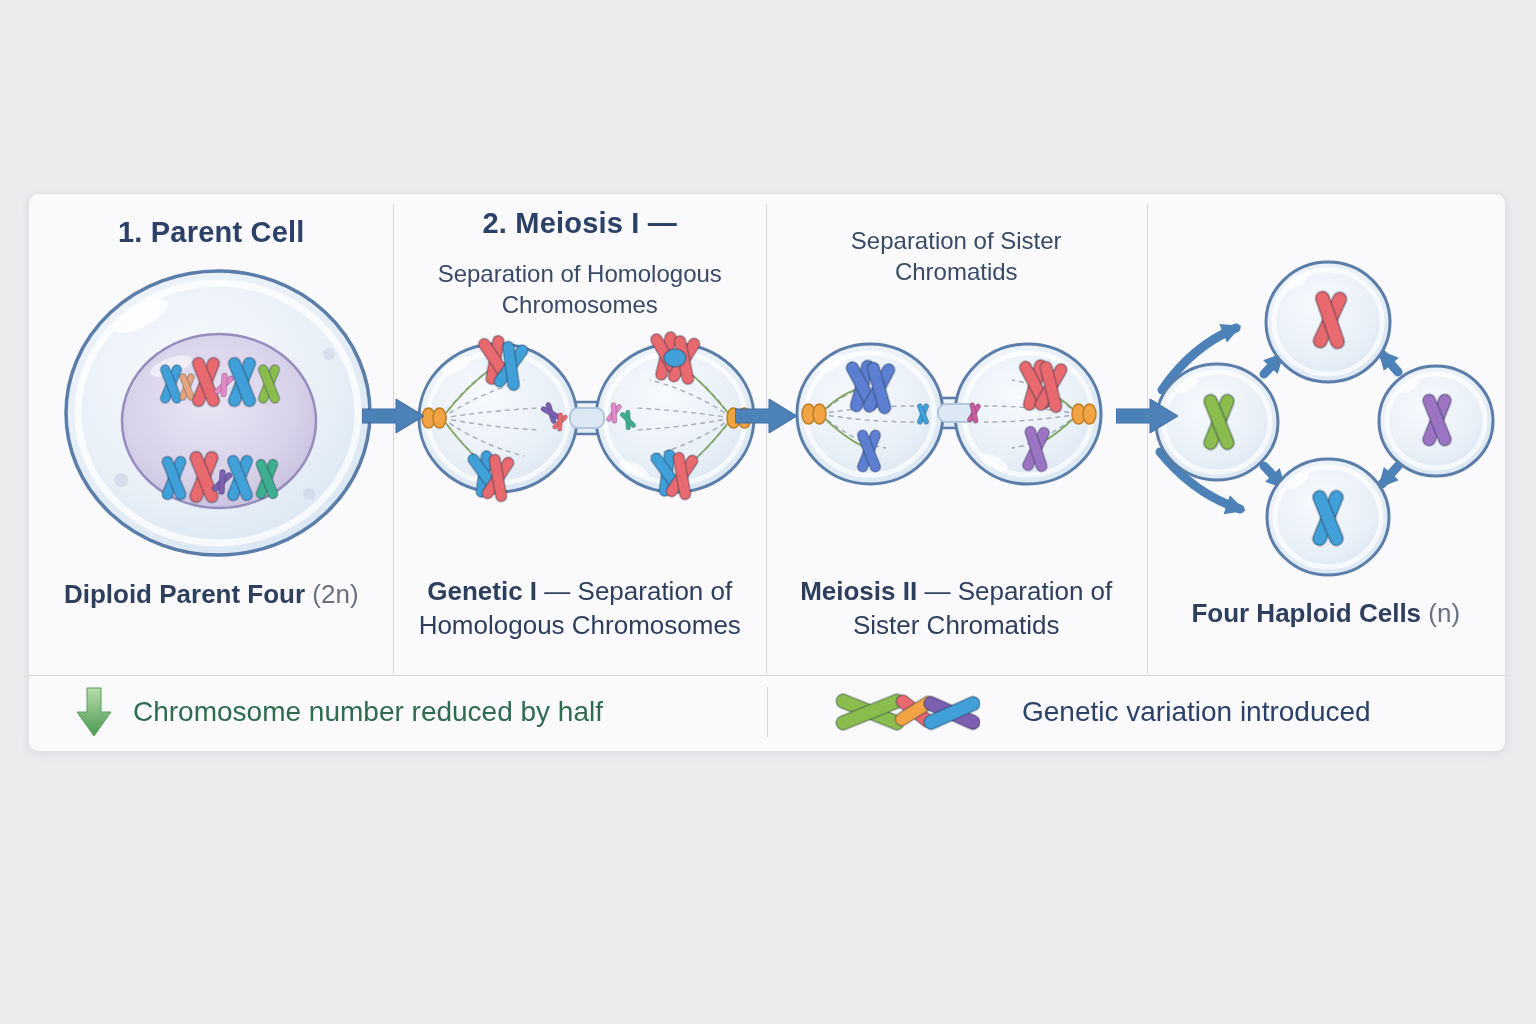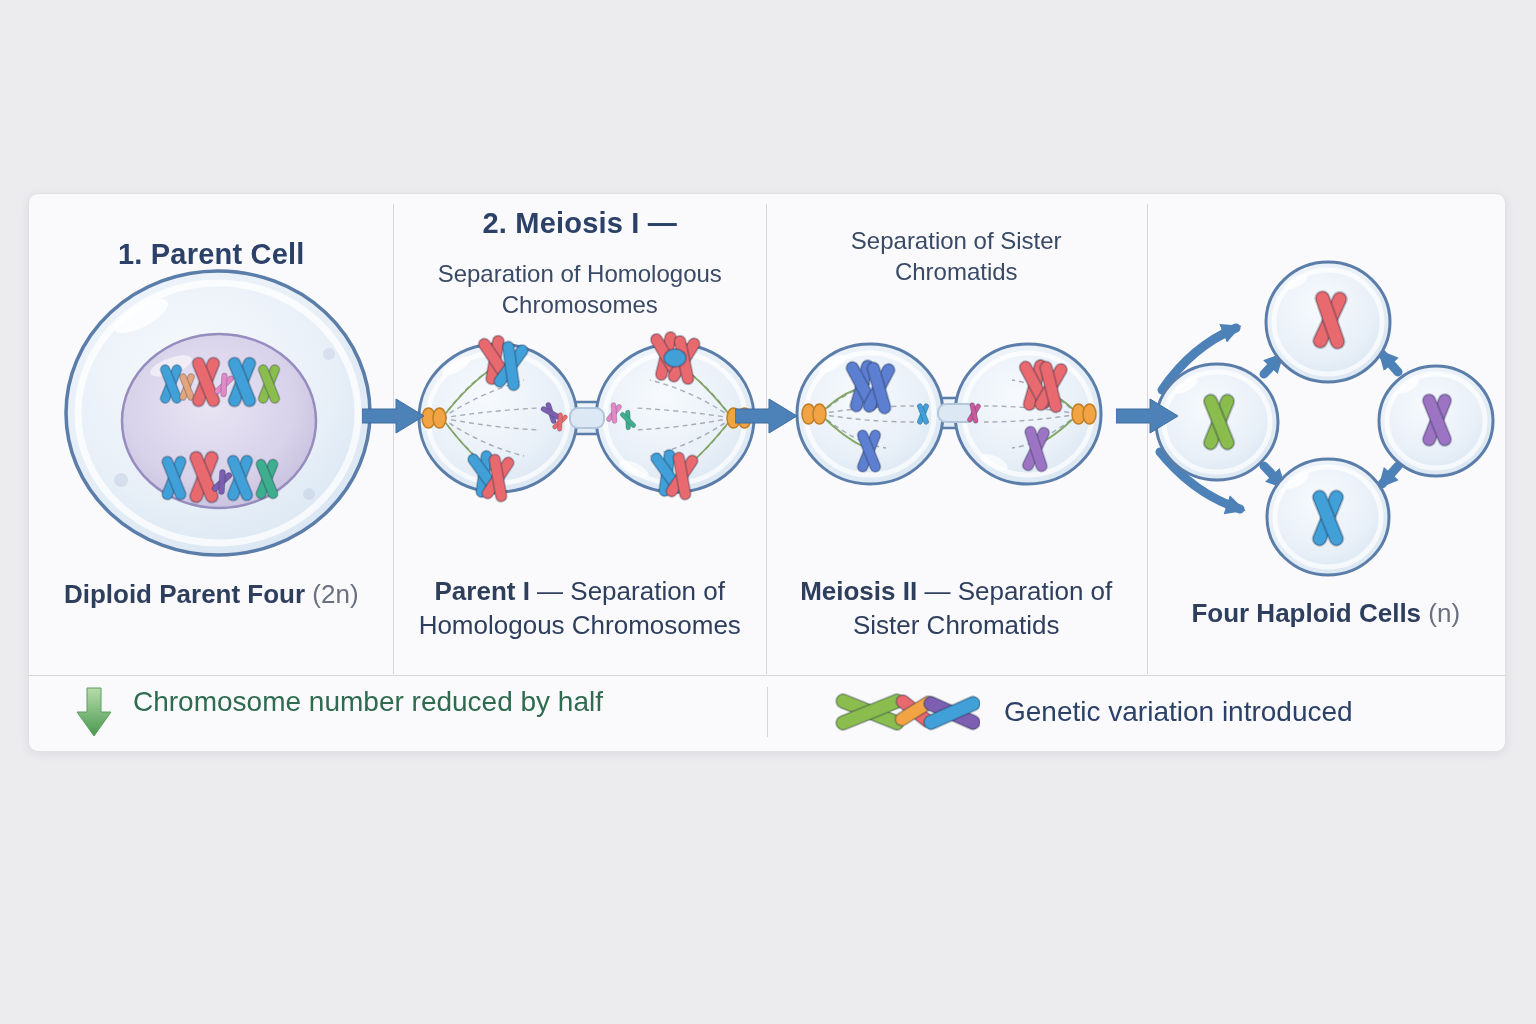--- a/index.html
+++ b/index.html
@@ -7,40 +7,40 @@
   body{background:var(--page_bg,#ecebee);font-family:"Liberation Sans",sans-serif;position:relative}
   .card{position:absolute;left:28px;top:193px;width:1478px;height:559px;background:var(--card_bg,#faf9fb);
         border:1px solid var(--card_border,#e2e0e5);border-radius:10px;box-shadow:0 2px 10px rgba(70,70,85,.09);overflow:hidden}
   .panels{position:absolute;left:0;top:0;right:0;bottom:78px;display:flex;z-index:1}
   section{position:relative;height:100%}
   .p1{width:365px}.p2{width:373px}.p3{width:381px}.p4{width:359px}
   .vdiv{position:absolute;top:10px;height:470px;width:1px;background:var(--divider,#d8d6db);z-index:0}
   .v1{left:364px}.v2{left:737px}.v3{left:1118px}
   .hdiv{position:absolute;left:0;right:0;top:481px;height:1px;background:var(--divider,#d8d6db)}
   .panel-header{position:absolute;top:0;left:0;width:100%;text-align:center;z-index:2}
-  .p1 .panel-header{padding-top:44px}.p2 .panel-header,.p3 .panel-header{padding-top:13px}.p4 .panel-header{padding-top:26px}
+  .p1 .panel-header{padding-top:22px}.p2 .panel-header,.p3 .panel-header{padding-top:13px}.p4 .panel-header{padding-top:26px}
   h2{font-size:29px;font-weight:700;color:var(--title,#2b4168);letter-spacing:.2px}
   .subtitle{font-size:24px;color:var(--subtitle,#394a66);line-height:1.3;margin:18px auto 0}
   .p2 .subtitle{max-width:312px}
   .p3 .subtitle{max-width:266px}
   .illus{position:absolute;inset:0;z-index:1}
   .caption{position:absolute;left:50%;transform:translateX(-50%);text-align:center;font-size:26px;
            color:var(--caption,#2e3f5e);line-height:1.32;z-index:2;width:100%}
   .caption strong{font-weight:700}
   .caption .muted{color:var(--caption_muted,#6a7080);font-weight:400}
   .p1 .caption{top:383px}
   .p2 .caption{top:380px;width:352px}
   .p3 .caption{top:380px;width:332px}
   .p4 .caption{top:402px}
   .flow-arrow{position:absolute;top:202px;z-index:3}
   .fa1{left:333px}.fa2{left:706px}.fa3{left:1087px}
   .footer{position:absolute;left:0;bottom:0;height:78px;width:100%;display:flex;align-items:center;z-index:2}
-  .footer-left{width:738px;display:flex;align-items:flex-start;gap:20px;padding-left:46px}
+  .footer-left{width:738px;display:flex;align-items:center;gap:20px;padding-left:46px}
   .footer-sep{width:1px;height:50px;background:var(--divider,#d8d6db)}
-  .footer-right{flex:1;display:flex;align-items:center;gap:24px;padding-left:62px}
+  .footer-right{flex:1;display:flex;align-items:center;gap:42px;padding-left:62px}
   .footer-text{font-size:28px}
   .green-text{color:var(--footer_green_text,#2e6b4f)}
   .navy-text{color:var(--footer_blue_text,#2b4168)}
 </style>
 </head>
 <body>
 
 <svg width="0" height="0" style="position:absolute" aria-hidden="true">
   <defs>
     <radialGradient id="cellG" cx="42%" cy="36%" r="78%">
@@ -163,21 +163,21 @@
           <use href="#xchr" transform="translate(166,228) rotate(25) scale(0.36)" style="fill:var(--chr_red)"></use>
           <use href="#xchr" transform="translate(220,219) rotate(18) scale(0.4)" style="fill:var(--chr_pink)"></use>
           <use href="#xchr" transform="translate(234,226) rotate(-24) scale(0.38)" style="fill:var(--chr_teal)"></use>
           <use href="#xchr" transform="translate(272,162) rotate(-8) scale(0.95)" style="fill:var(--chr_red)"></use>
           <use href="#xchr" transform="translate(290,166) rotate(10) scale(0.95)" style="fill:var(--chr_red)"></use>
           <ellipse cx="281" cy="164" rx="11" ry="9" style="fill:var(--chr_blue)"></ellipse>
           <use href="#xchr" transform="translate(273,279) rotate(-14) scale(0.9)" style="fill:var(--chr_blue)"></use>
           <use href="#xchr" transform="translate(288,282) rotate(12) scale(0.92)" style="fill:var(--chr_red)"></use>
         </g>
       </svg>
-      <p class="caption"><strong>Parent I</strong><span> — Separation of Homologous Chromosomes</span></p>
+      <p class="caption"><strong>Genetic I</strong><span> — Separation of Homologous Chromosomes</span></p>
     </section>
 
     <section class="p3">
       <div class="panel-header">
         <div class="subtitle">Separation of Sister Chromatids</div>
       </div>
       <svg class="illus" width="381" height="481" viewBox="0 0 381 481">
         <g>
           <rect x="146" y="204" width="90" height="30" rx="14" fill="url(#cellG)" style="stroke:var(--cell_stroke)" stroke-width="2.5"></rect>
           <ellipse cx="104" cy="220" rx="73" ry="70" fill="url(#cellG)" style="stroke:var(--cell_stroke)" stroke-width="3"></ellipse>

